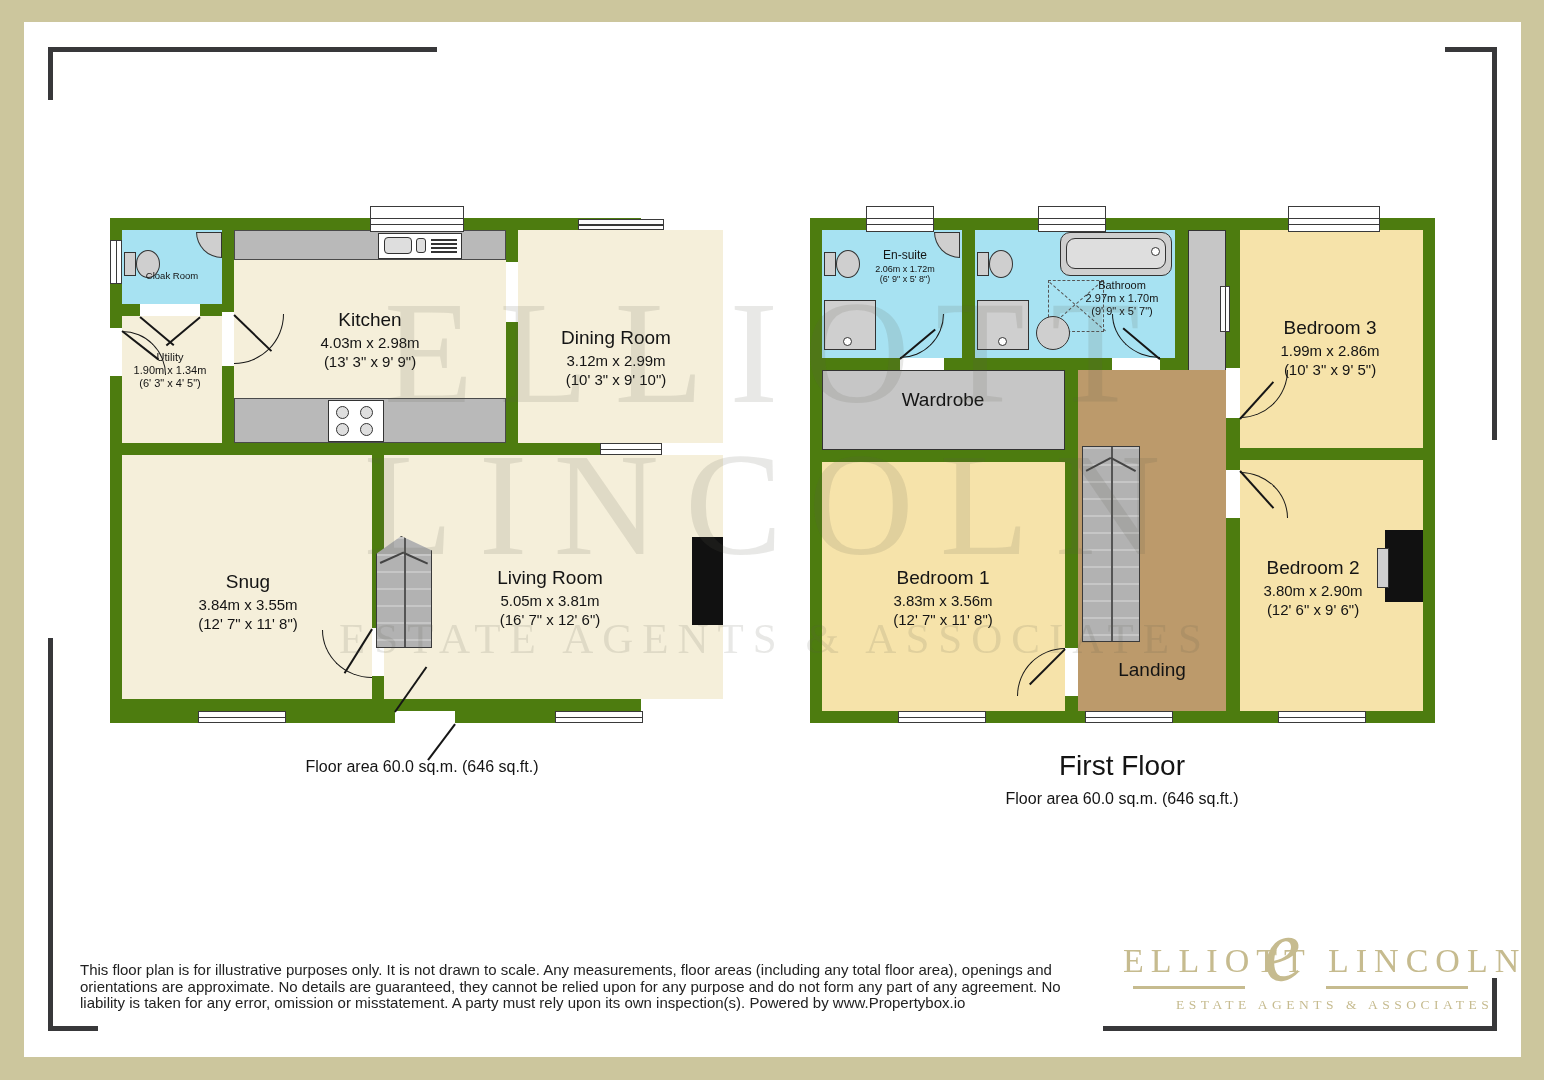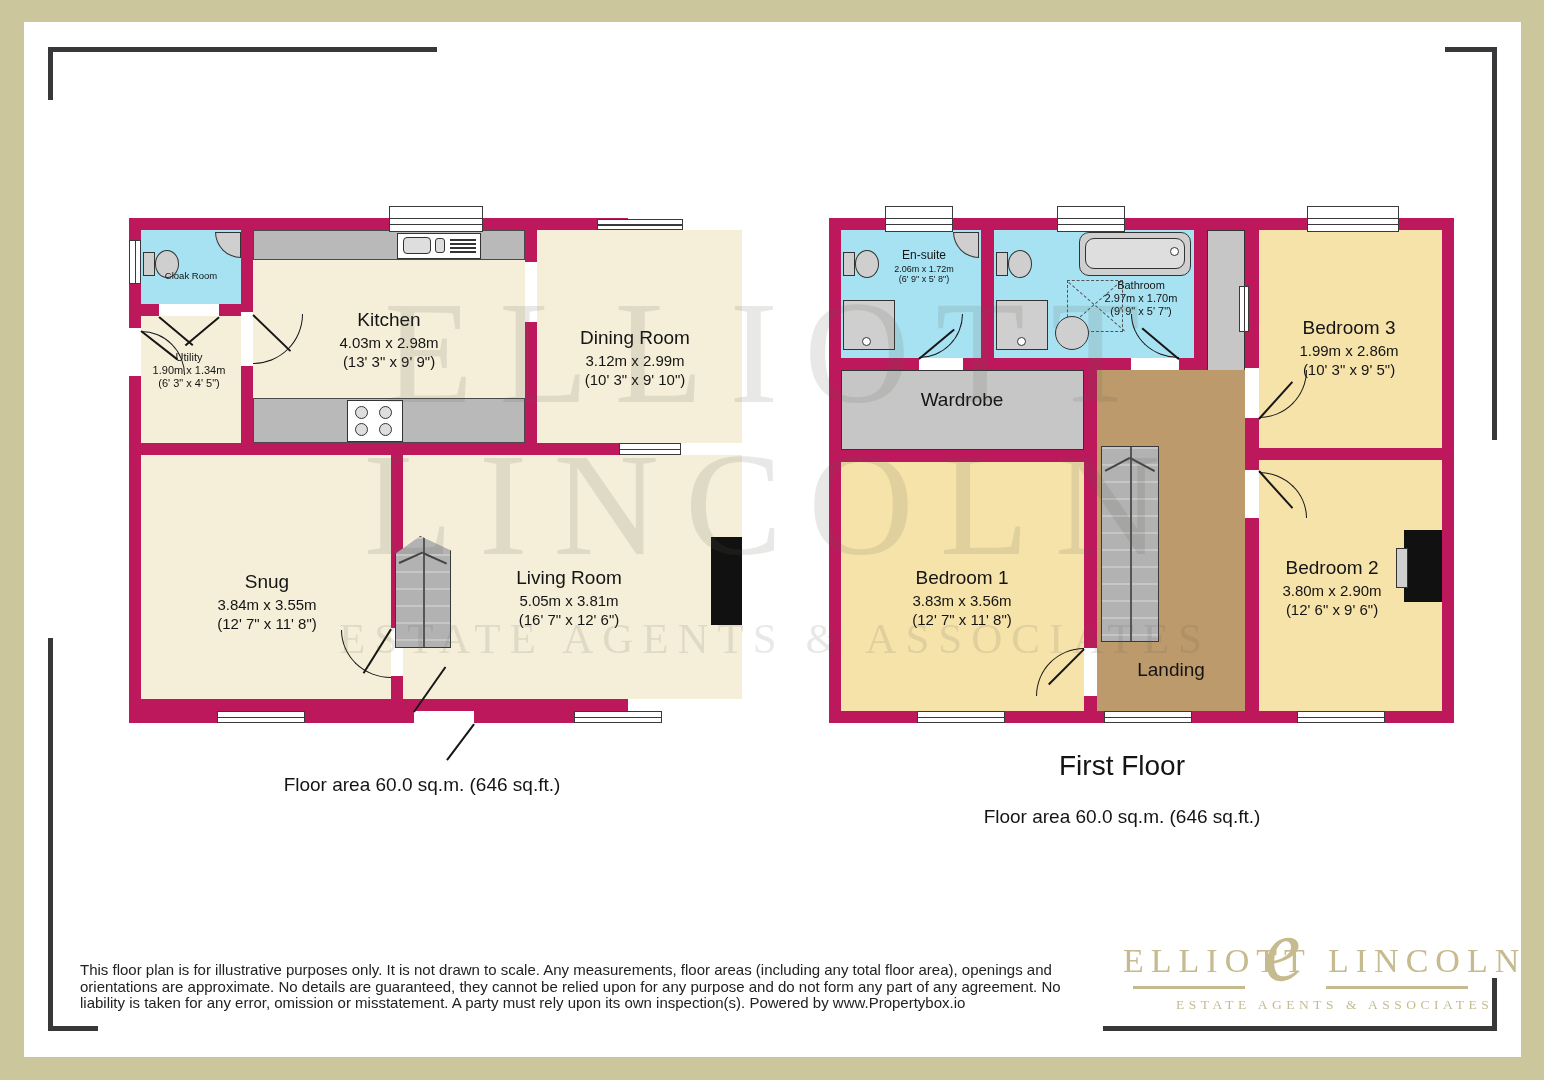--- a/index.html
+++ b/index.html
@@ -2,21 +2,21 @@
 <html><head>
 <meta charset="utf-8">
 <style>
   html,body{margin:0;padding:0;background:#ccc69d;}
   .stage{position:relative;width:1544px;height:1080px;background:#ccc69d;font-family:"Liberation Sans",sans-serif;overflow:hidden;}
   .page{position:absolute;left:24px;top:22px;width:1497px;height:1035px;background:#ffffff;}
   .abs{position:absolute;}
   .bracket{position:absolute;background:#38383a;z-index:5;}
   .title{position:absolute;left:80px;top:66px;font-size:29px;color:#141414;letter-spacing:0.5px;}
   
-  .plan{position:absolute;background:#be185d;z-index:1;margin-left:19px;}
+  .plan{position:absolute;background:#4d7c0f;z-index:1;}
   .room{position:absolute;}
   .gap{position:absolute;background:#ffffff;}
   .win{position:absolute;background:#ffffff;border:1.5px solid #3a3a3a;box-sizing:border-box;z-index:2;}
   .win i{position:absolute;left:0;right:0;top:45%;height:1.5px;background:#3a3a3a;}
   .win i.l2{top:70%;}
   .win.v i{left:45%;top:0;bottom:0;width:1.5px;height:auto;}
   .rlabel{position:absolute;transform:translateX(-50%);text-align:center;color:#141414;white-space:nowrap;z-index:2;line-height:1.3;}
   .rname{font-size:19px;}
   .rdim{font-size:15px;}
   .rlabel.md .rname{font-size:12px;}
@@ -35,21 +35,21 @@
   .fx.lt{background:#dedede;}
   .round{border-radius:50%;}
   .counter{position:absolute;background:#b9b9b9;border:1px solid #4a4a4a;box-sizing:border-box;z-index:1;}
   .dash{position:absolute;border:1.5px dashed #555;box-sizing:border-box;z-index:2;}
   .dline{position:absolute;border-top:1.5px dashed #555;transform-origin:0 0;z-index:2;}
   .stairs{position:absolute;background:repeating-linear-gradient(to bottom,#c6c6c6 0 2px,#b2b2b2 2px 17px);border:1px solid #3a3a3a;box-sizing:border-box;z-index:2;}
   .stairs .rail{position:absolute;left:50%;top:0;bottom:0;width:1.5px;background:#555;}
   .sline{position:absolute;height:1.5px;background:#444;transform-origin:0 50%;z-index:3;}
   .caption{position:absolute;transform:translateX(-50%);text-align:center;color:#141414;z-index:2;}
   .caption .c1{font-size:28px;}
-  .caption .c2{font-size:19px;margin-top:24px;}
+  .caption .c2{font-size:16px;margin-top:8px;}
   .total{position:absolute;left:80px;top:922px;font-size:22px;color:#141414;}
   .disclaimer{position:absolute;left:80px;top:962px;width:995px;font-size:15px;line-height:16.5px;color:#222222;}
   .wm{position:absolute;left:310px;top:278px;width:930px;text-align:center;z-index:3;pointer-events:none;color:rgba(95,90,78,0.14);font-family:"Liberation Serif",serif;}
   .wm .w1{font-size:146px;letter-spacing:26px;line-height:1.04;white-space:nowrap;}
   .wm .w3{font-size:43px;letter-spacing:9px;margin-top:32px;white-space:nowrap;}
   .logo{position:absolute;z-index:2;color:#c6bb8f;font-family:"Liberation Serif",serif;}
   .logo-word{position:absolute;font-size:34px;letter-spacing:7px;white-space:nowrap;}
   .logo-e{position:absolute;font-size:88px;font-style:italic;line-height:0.8;transform:rotate(-8deg);}
   .logo-rule{position:absolute;height:2.5px;background:#c6bb8f;}
   .logo-tag{position:absolute;font-size:13.5px;letter-spacing:4.5px;white-space:nowrap;}
@@ -69,21 +69,21 @@
   <div class="bracket" style="left:1103px;top:1026px;width:394px;height:5px;"></div>
   <div class="bracket" style="left:1492px;top:978px;width:5px;height:53px;"></div>
 
 
   <div class="wm">
     <div class="w1">ELLIOTT</div>
     <div class="w1">LINCOLN</div>
     <div class="w3">ESTATE AGENTS &amp; ASSOCIATES</div>
   </div>
 
-  <div class="plan" style="left:110px;top:218px;width:499px;height:505px;">
+  <div class="plan" style="left:110px;top:218px;width:499px;height:505px;padding-left:32px;">
 
     <div class="room" style="left:12px;top:12px;width:100px;height:74px;background:#a7e2f2;"></div>
     <div class="room" style="left:12px;top:98px;width:100px;height:127px;background:#f5efda;"></div>
     <div class="room" style="left:124px;top:12px;width:272px;height:213px;background:#f5efda;"></div>
     <div class="room" style="left:408px;top:12px;width:205px;height:213px;background:#f5efda;"></div>
     <div class="room" style="left:12px;top:237px;width:250px;height:244px;background:#f5efda;"></div>
     <div class="room" style="left:274px;top:237px;width:339px;height:244px;background:#f5efda;"></div>
 
     <div class="gap" style="left:30px;top:86px;width:60px;height:12px;"></div>
     <div class="gap" style="left:112px;top:94px;width:12px;height:54px;"></div>

